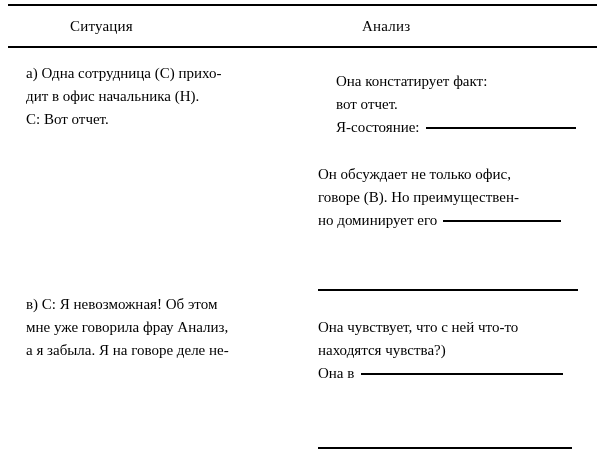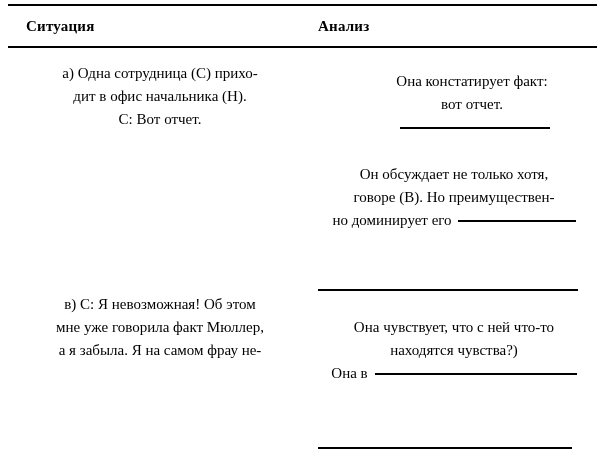--- a/index.html
+++ b/index.html
@@ -34,34 +34,34 @@
     background: #000;
   }
   .rule-top  { top: 4px; }
   .rule-head { top: 46px; }
 
   
   .hdr {
     position: absolute;
     top: 16px;
     font-size: 15px;
-    font-weight: bold;
+    font-weight: normal;
     letter-spacing: 0.2px;
     line-height: 20px;
     white-space: nowrap;
+    margin-left: 44px;
   }
   .hdr-left  { left: 26px; }
   .hdr-right { left: 318px; }
 
   
   .col {
     position: absolute;
     font-size: 15px;
     line-height: 23px;
-    text-align: center;
   }
   .col-left  { left: 26px;  width: 268px; }
   .col-right { left: 318px; width: 272px; }
 
   .ln { white-space: nowrap; }
 
   
   .r1-left   { top: 62px; }
   .r1-right  { top: 70px; margin-left: 18px; }
   .r2-left   { top: 163px; }
@@ -102,36 +102,36 @@
 
   <div class="col col-left r1-left">
     <div class="ln">а) Одна сотрудница (С) прихо-</div>
     <div class="ln">дит в офис начальника (Н).</div>
     <div class="ln">С: Вот отчет.</div>
   </div>
 
   <div class="col col-right r1-right">
     <div class="ln">Она констатирует факт:</div>
     <div class="ln">вот отчет.</div>
-    <div class="ln"><span class="blank blank-w150"></span></div>
+    <div class="ln"><span>Я-состояние:</span><span class="blank blank-w150"></span></div>
   </div>
 
 
   <div class="col col-right r2-right">
-    <div class="ln">Он обсуждает не только хотя,</div>
+    <div class="ln">Он обсуждает не только офис,</div>
     <div class="ln">говоре (В). Но преимуществен-</div>
     <div class="ln"><span>но доминирует его</span><span class="blank blank-w118"></span></div>
   </div>
 
   <div class="answer-rule answer-rule-mid"></div>
 
   <div class="col col-left r3-left">
     <div class="ln">в) С: Я невозможная! Об этом</div>
-    <div class="ln">мне уже говорила факт Мюллер,</div>
-    <div class="ln">а я забыла. Я на самом фрау не-</div>
+    <div class="ln">мне уже говорила фрау Анализ,</div>
+    <div class="ln">а я забыла. Я на говоре деле не-</div>
   </div>
 
   <div class="col col-right r3-right">
     <div class="ln">Она чувствует, что с ней что-то</div>
     <div class="ln">находятся чувства?)</div>
     <div class="ln"><span>Она в</span><span class="blank blank-w202"></span></div>
   </div>
 
   <div class="answer-rule answer-rule-last"></div>
 

